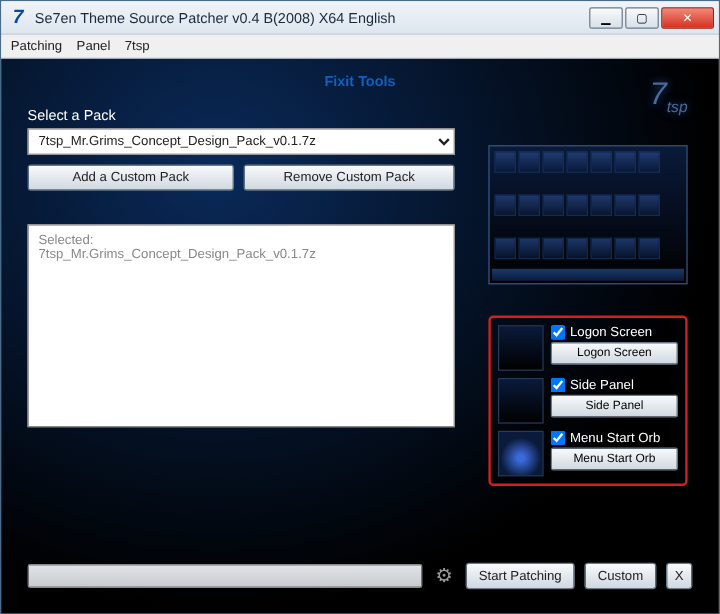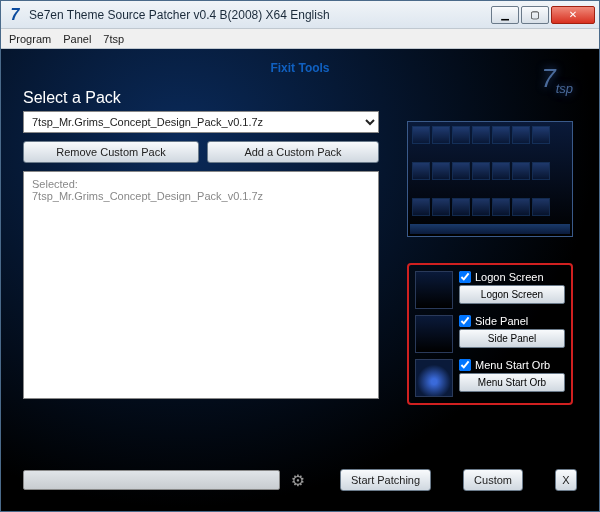--- a/index.html
+++ b/index.html
@@ -11,76 +11,76 @@
 .title { flex:1; color:#1a2a3a; font-size:12px; }
 .win-controls { display:flex; gap:2px; }
 .win-btn { width:28px; height:18px; border:1px solid #6a7a8a; border-radius:2px; background:linear-gradient(#f8fafc,#d8e0e8); display:flex; align-items:center; justify-content:center; font-size:10px; cursor:pointer;}
 .win-btn.close { background:linear-gradient(#f08a7a,#d83020); color:#fff; width:44px; border-color:#a02010;}
 .menubar { height:20px; background:#f0f0f0; display:flex; align-items:center; padding:0 8px; gap:12px; border-bottom:1px solid #c0c8d0;}
 .menubar span { cursor:pointer; color:#222;}
 .client { position:absolute; top:48px; left:0; right:0; bottom:0; background: radial-gradient(ellipse at 30% 20%, #0a2a5a, #000 70%); padding:18px 22px; }
 .fixit { text-align:center; color:#1060c0; font-weight:bold; font-size:12px; margin-bottom:8px; position:relative; top:-6px;}
 .logo7 { position:absolute; top:14px; right:26px; font-size:26px; font-style:italic; color:#4a6a9a; text-shadow:0 0 8px #2a4a8a;}
 .logo7 .small { font-size:13px; vertical-align:sub;}
-.label { color:#fff; font-size:16px; margin-bottom:4px; display:block;}
+.label { color:#fff; font-size:12px; margin-bottom:4px; display:block;}
 .dropdown { width:356px; height:22px; background:#fff; border:1px solid #888; font-size:11px; padding:2px 4px; color:#222;}
 .btn-row { display:flex; gap:8px; margin-top:8px;}
 .btn { height:22px; border:1px solid #6a7a8a; border-radius:3px; background:linear-gradient(#f8fafc,#d0d8e0); font-size:11px; cursor:pointer; padding:0 8px; color:#222;}
 .btn.wide1 { width:172px;}
 .btn.wide2 { width:176px;}
-.textarea { width:356px; height:228px; background:#fff; border:1px solid #888; margin-top:8px; padding:6px 8px; color:#888; font-size:11px; overflow:hidden;}
+.textarea { width:356px; height:169px; background:#fff; border:1px solid #888; margin-top:28px; padding:6px 8px; color:#888; font-size:11px; overflow:hidden;}
 .preview { position:absolute; top:72px; right:26px; width:166px; height:116px; border:1px solid #3a5a8a; background:linear-gradient(#0a1a3a,#000); display:flex; flex-wrap:wrap; padding:4px; gap:2px; overflow:hidden;}
 .preview-mini { width:18px; height:18px; background:linear-gradient(#2a4a8a,#0a1a3a); border:1px solid #1a3a6a; opacity:.7;}
 .preview-taskbar { position:absolute; bottom:2px; left:2px; right:2px; height:10px; background:linear-gradient(#1a3a6a,#0a1a3a);}
 .options-panel { position:absolute; top:214px; right:26px; width:166px; border:2px solid #d02020; border-radius:4px; padding:6px; background:rgba(0,0,0,.2);}
 .opt-row { display:flex; gap:6px; margin-bottom:6px; align-items:flex-start;justify-content:space-between;}
 .opt-row:last-child { margin-bottom:0;}
 .thumb { width:38px; height:38px; border:1px solid #2a3a5a; background:linear-gradient(#0a1a3a,#000);}
 .thumb.orb { background:radial-gradient(circle at 50% 60%, #3a6ada 10%, #0a1a3a 60%);}
 .opt-col { flex:1; display:flex; flex-direction:column; gap:2px;}
 .checkline { display:flex; align-items:center; gap:4px; color:#fff; font-size:11px;}
 .checkline input { width:12px; height:12px;}
 .opt-btn { height:19px; border:1px solid #6a7a8a; border-radius:2px; background:linear-gradient(#f8fafc,#d0d8e0); font-size:10px; cursor:pointer;}
 .bottom { position:absolute; bottom:20px; left:22px; right:22px; display:flex; align-items:center; gap:8px;}
 .progress { flex:1; height:20px; background:linear-gradient(#e0e4e8,#c8ccd0); border:1px solid #888; border-radius:2px;}
 .gear { width:20px; height:20px; display:flex; align-items:center; justify-content:center; color:#999; font-size:16px;}
-.bottom .btn { padding:0 10px;margin-left:24px;}
+.bottom .btn { padding:0 10px;}
 .bottom .xbtn { width:22px; padding:0;}
 </style>
 </head>
 <body>
 
 <div class="window">
   <div class="titlebar">
     <div class="app-icon">
         <span class="app-icon-7">7</span>
       </div>
     <div class="title">Se7en Theme Source Patcher v0.4 B(2008) X64 English</div>
     <div class="win-controls">
       <div class="win-btn">▁</div>
       <div class="win-btn">▢</div>
       <div class="win-btn close">✕</div>
     </div>
   </div>
   <div class="menubar">
-    <span>Program</span>
+    <span>Patching</span>
     <span>Panel</span>
     <span>7tsp</span>
   </div>
   <div class="client">
     <div class="fixit">Fixit Tools</div>
     <div class="logo7"><span>7</span><span class="small">tsp</span></div>
 
     <span class="label">Select a Pack</span>
     <select class="dropdown">
       <option>7tsp_Mr.Grims_Concept_Design_Pack_v0.1.7z</option>
     </select>
     <div class="btn-row">
+      <button class="btn wide1">Add a Custom Pack</button>
       <button class="btn wide2">Remove Custom Pack</button>
-      <button class="btn wide1">Add a Custom Pack</button>
     </div>
     <div class="textarea">
       <div>Selected:</div>
       <div>7tsp_Mr.Grims_Concept_Design_Pack_v0.1.7z</div>
     </div>
 
     <div class="preview">
       <div class="preview-mini"></div>
         <div class="preview-mini"></div>
         <div class="preview-mini"></div>

